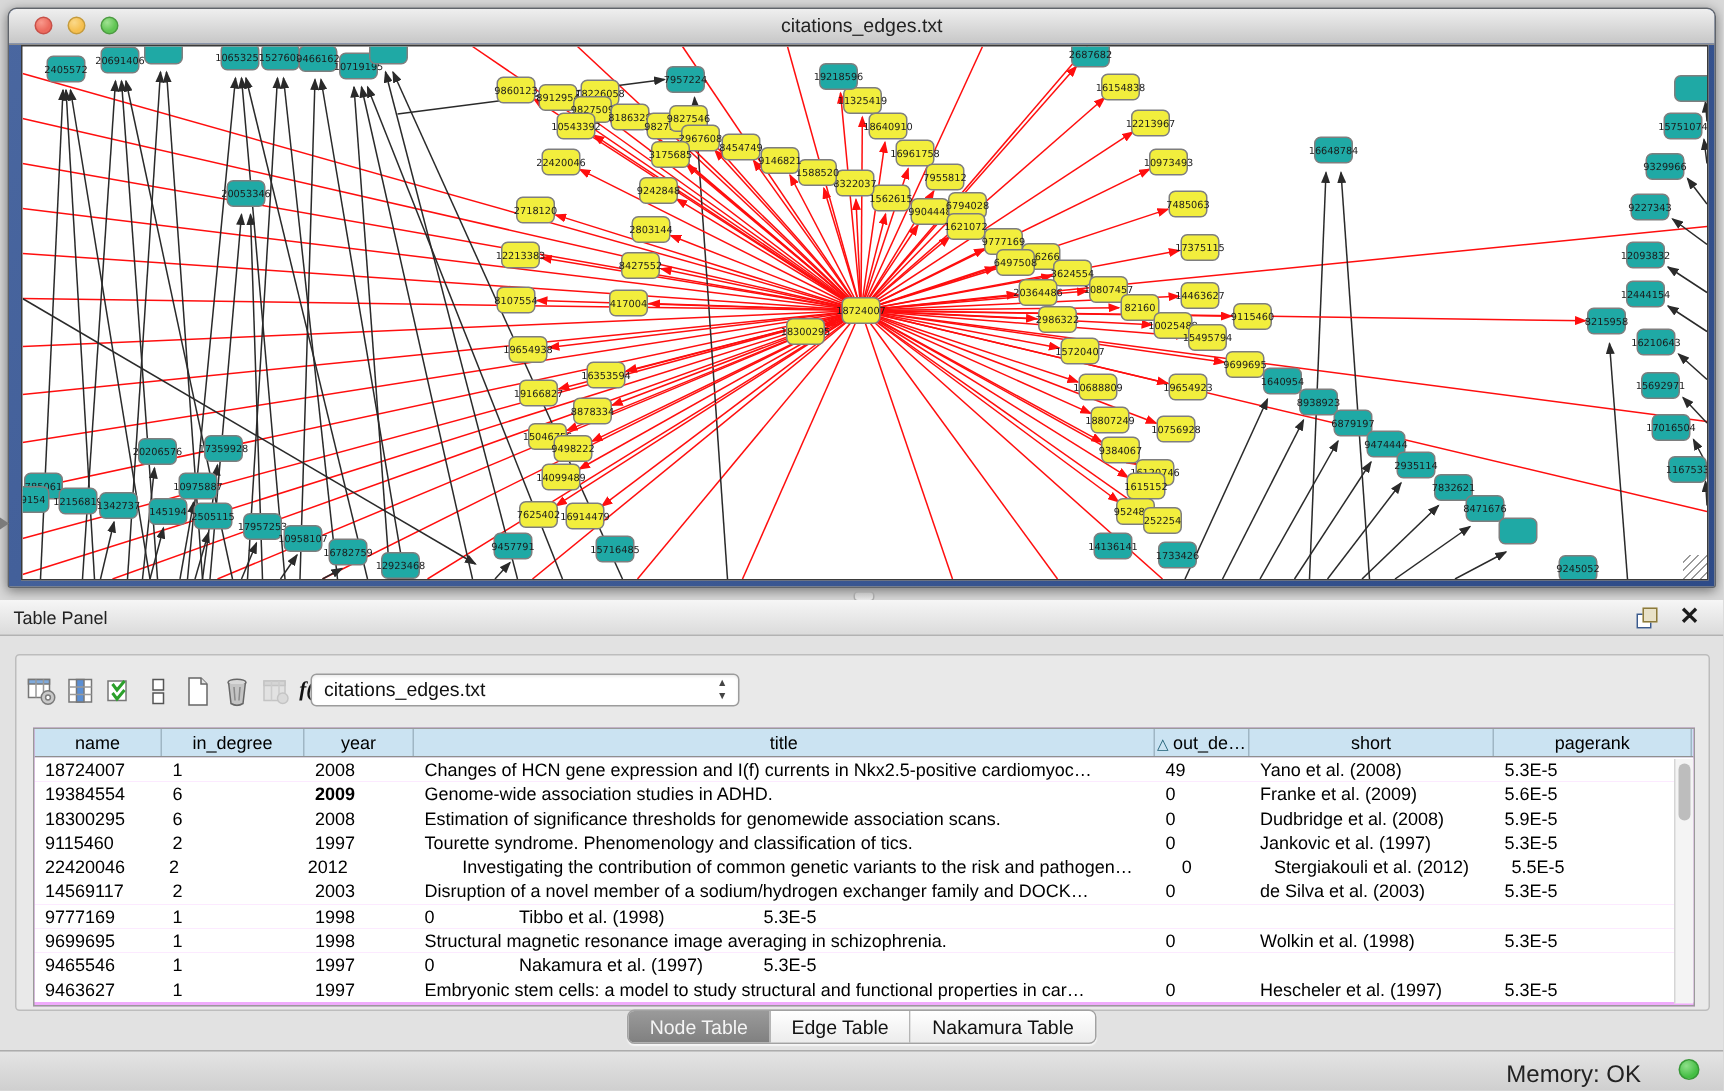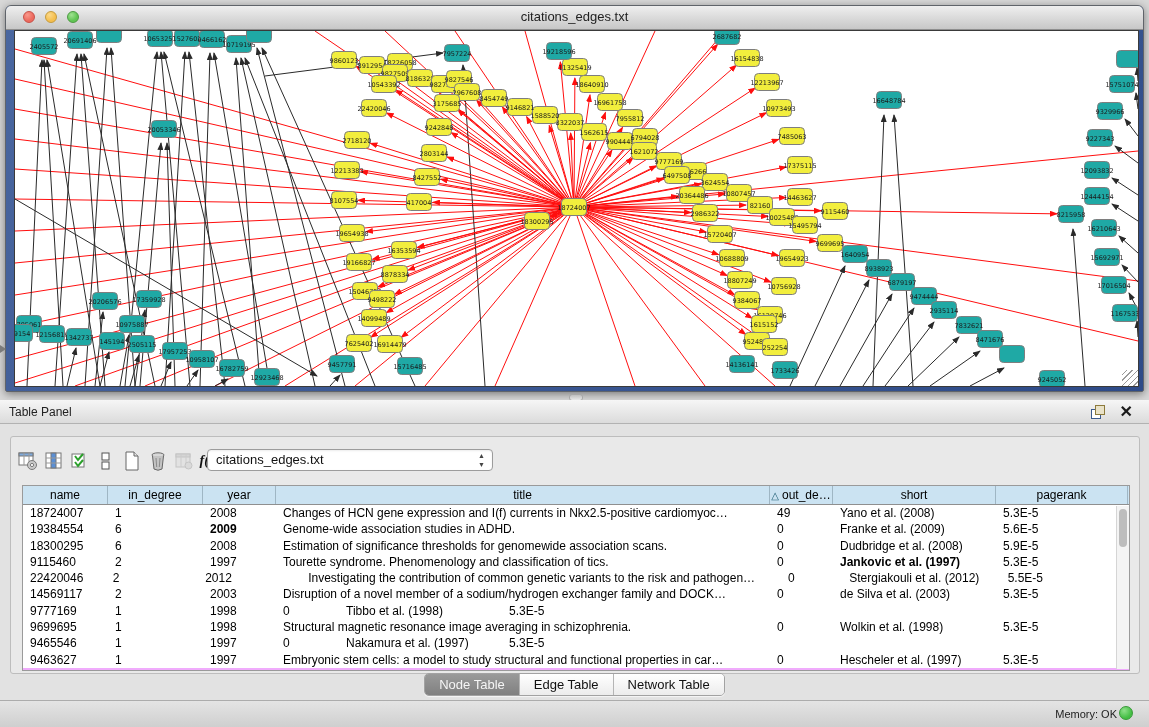--- a/index.html
+++ b/index.html
@@ -63,21 +63,21 @@
   .tabs{position:absolute;left:0;top:273px;width:100%;display:flex;justify-content:center;}
   .seg{display:flex;border:1px solid #A2A2A2;border-radius:5px;overflow:hidden;
     box-shadow:0 1px 1px rgba(255,255,255,.7);}
   .seg-item{padding:3px 14px;font-size:13px;background:linear-gradient(#FFFFFF,#ECECEC);
     color:#111;border-right:1px solid #B5B5B5;line-height:15px;}
   .seg-item:last-child{border-right:none;}
   .seg-item.active{background:linear-gradient(#9A9A9A,#808080);color:#F5F5F5;}
 
   .statusbar{position:absolute;left:0;top:700px;width:1149px;height:27px;
     background:linear-gradient(#E4E4E4,#CFCFCF);border-top:1px solid #ACACAC;box-sizing:border-box;}
-  .mem-label{position:absolute;right:32px;top:7px;font-size:11px;color:#222;}
+  .mem-label{position:absolute;right:55px;top:7px;font-size:16px;color:#222;}
   .mem-dot{position:absolute;right:16px;top:5px;width:14px;height:14px;border-radius:50%;
     background:radial-gradient(circle at 35% 30%,#8FE08A,#44BE44 65%);border:1px solid #379937;box-sizing:border-box;}
 </style>
 </head>
 <body>
 
 <div class="desktop">
 
   <div class="net-window">
     <div class="titlebar">
@@ -850,21 +850,21 @@
               <div class="dcell" style="width: 63px;">0</div>
               <div class="dcell" style="width: 163px;">Dudbridge et al. (2008)</div>
               <div class="dcell" style="width: 132px;">5.9E-5</div>
             </div>
             <div class="drow">
               <div class="dcell" style="width: 85px;">9115460</div>
               <div class="dcell" style="width: 95px;">2</div>
               <div class="dcell" style="width: 73px;">1997</div>
               <div class="dcell" style="width: 494px;">Tourette syndrome. Phenomenology and classification of tics.</div>
               <div class="dcell" style="width: 63px;">0</div>
-              <div class="dcell" style="width: 163px; font-weight: bold;">Jankovic et al. (1997)</div>
+              <div class="dcell" style="width: 163px;">Jankovic et al. (1997)</div>
               <div class="dcell" style="width: 132px;">5.3E-5</div>
             </div>
             <div class="drow">
               <div class="dcell" style="width: 85px;">22420046</div>
               <div class="dcell" style="width: 95px;">2</div>
               <div class="dcell" style="width: 73px;">2012</div>
               <div class="dcell" style="width: 494px; margin-left: 32px;">Investigating the contribution of common genetic variants to the risk and pathogen…</div>
               <div class="dcell" style="width: 63px;">0</div>
               <div class="dcell" style="width: 163px;">Stergiakouli et al. (2012)</div>
               <div class="dcell" style="width: 132px;">5.5E-5</div>
@@ -916,21 +916,21 @@
         <div class="vscroll">
           <div class="vthumb"></div>
         </div>
       </div>
     </div>
 
     <div class="tabs">
       <div class="seg" id="seg">
           <div class="seg-item active">Node Table</div>
           <div class="seg-item">Edge Table</div>
-          <div class="seg-item">Network Table</div>
+          <div class="seg-item">Nakamura Table</div>
         </div>
     </div>
   </div>
 
   <div class="statusbar">
     <span class="mem-label">Memory: OK</span>
     <span class="mem-dot"></span>
   </div>
 </div>
 

